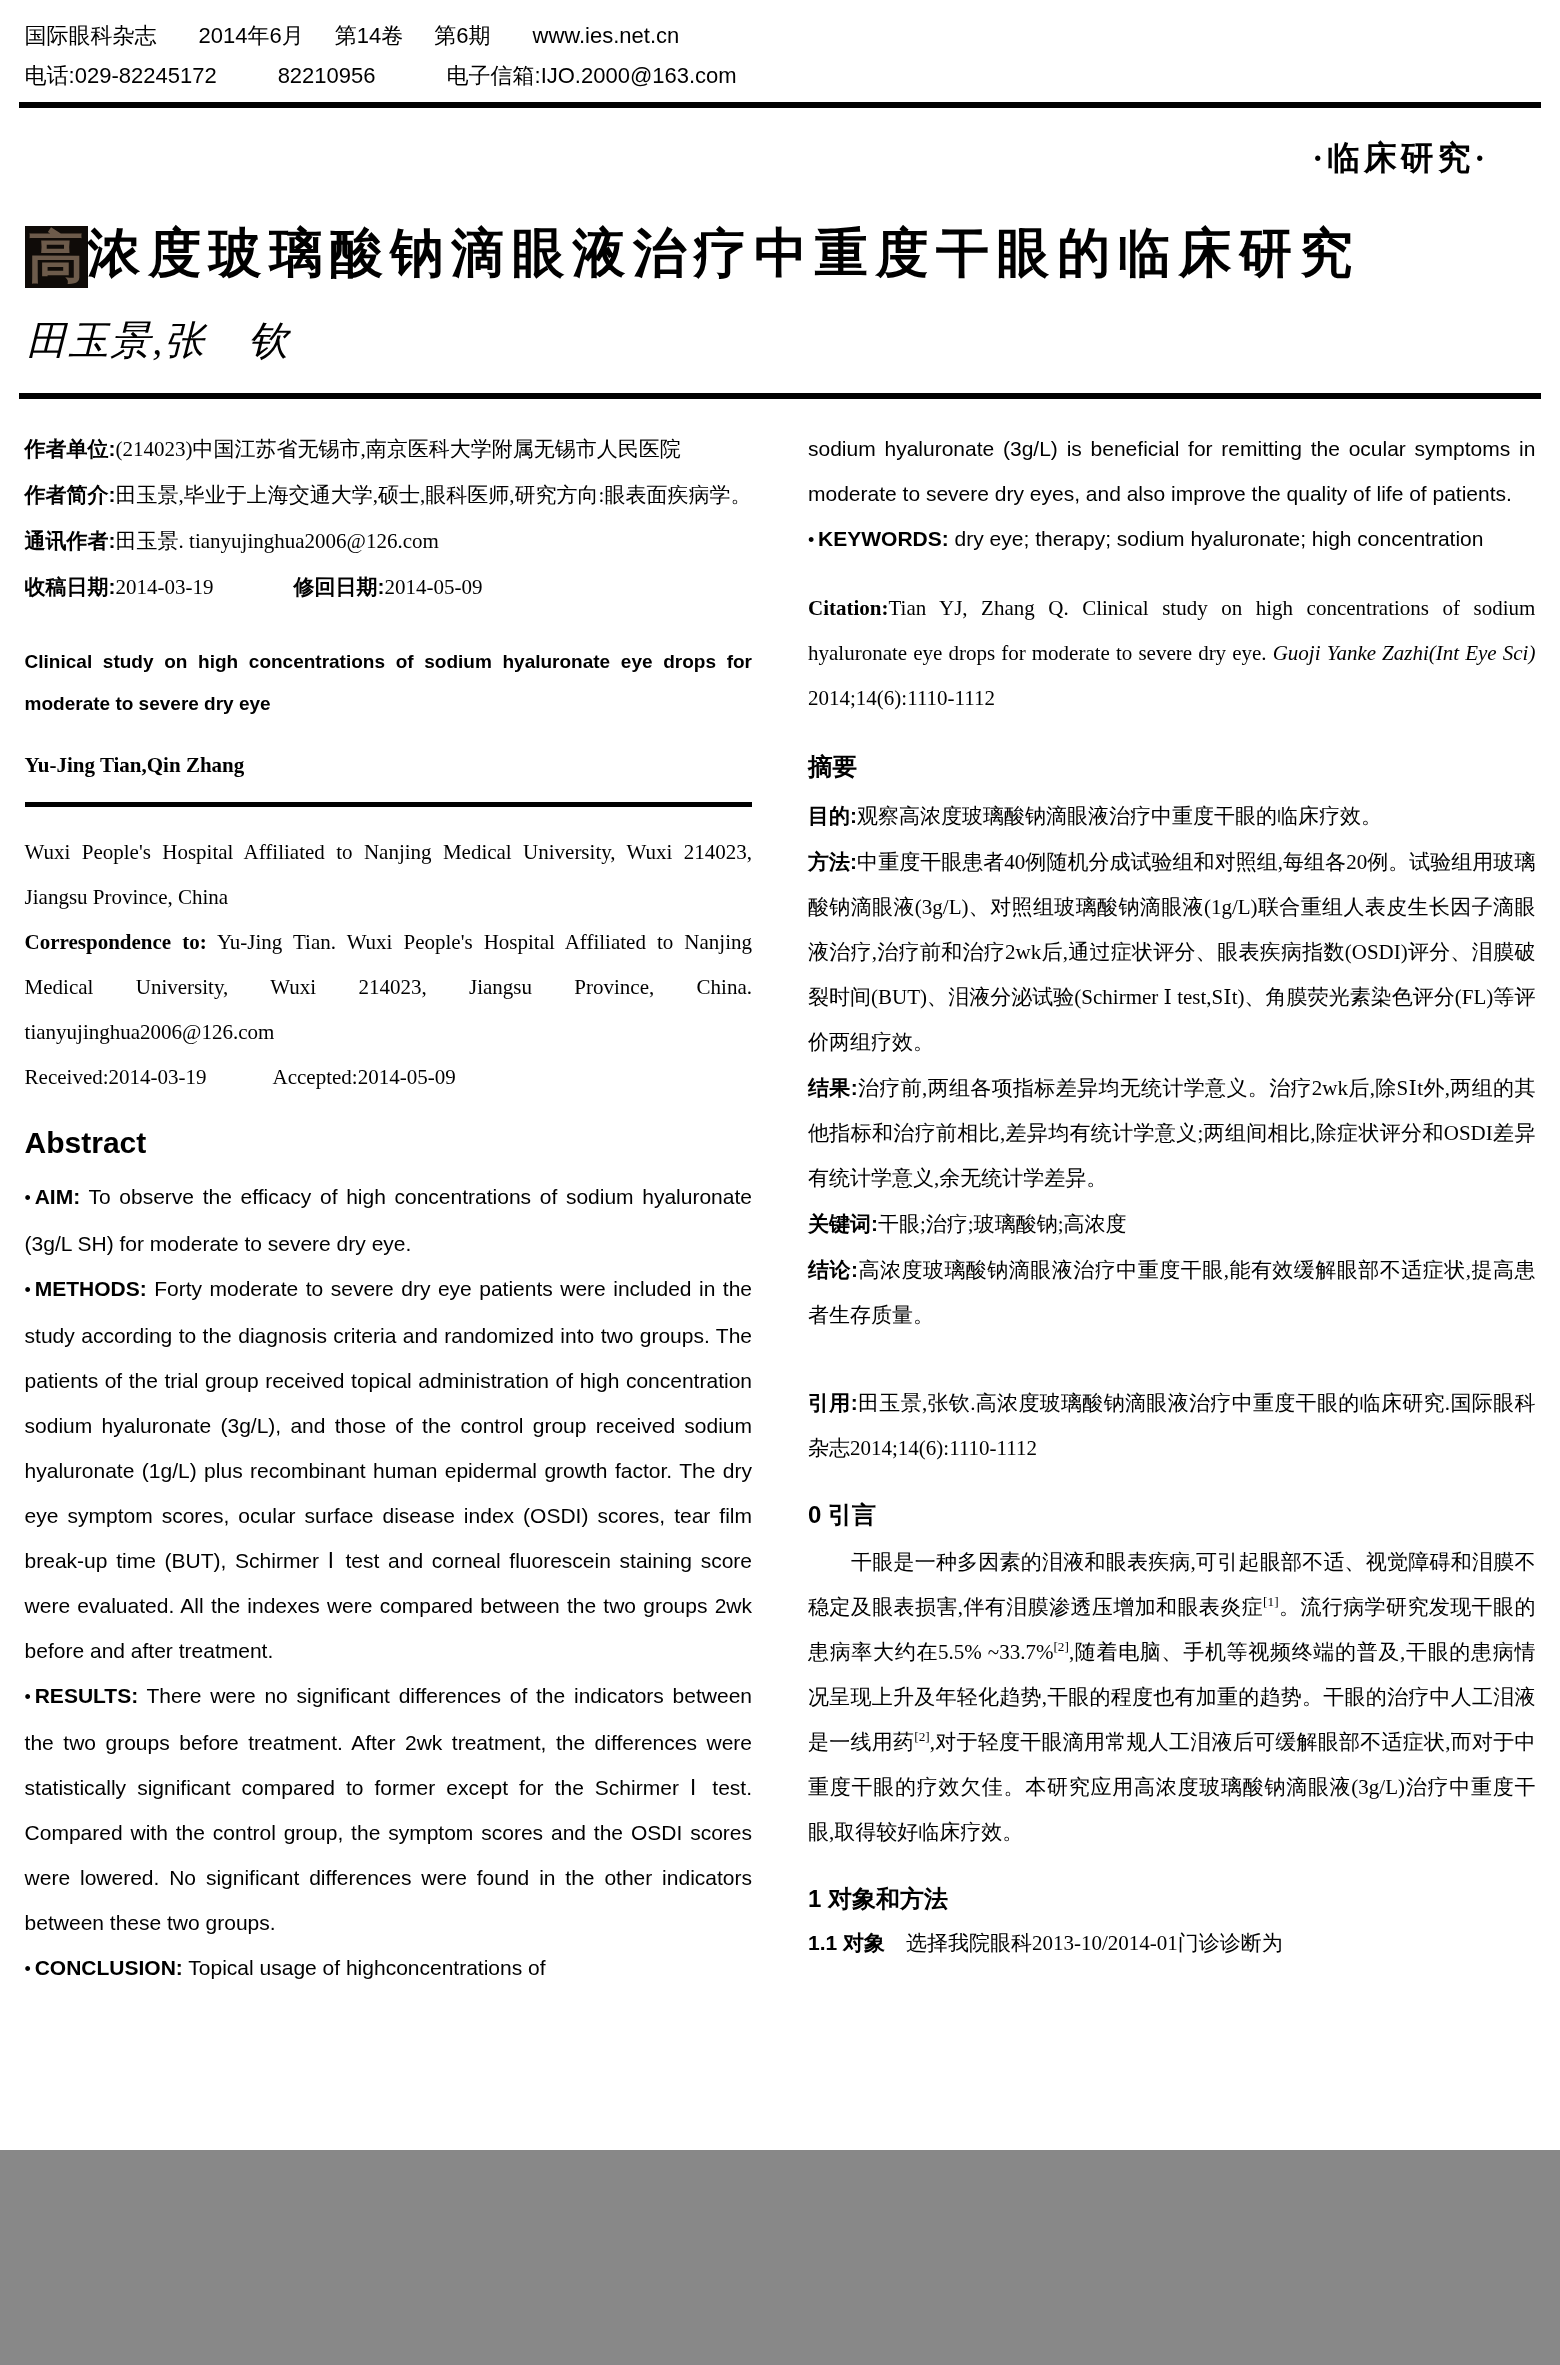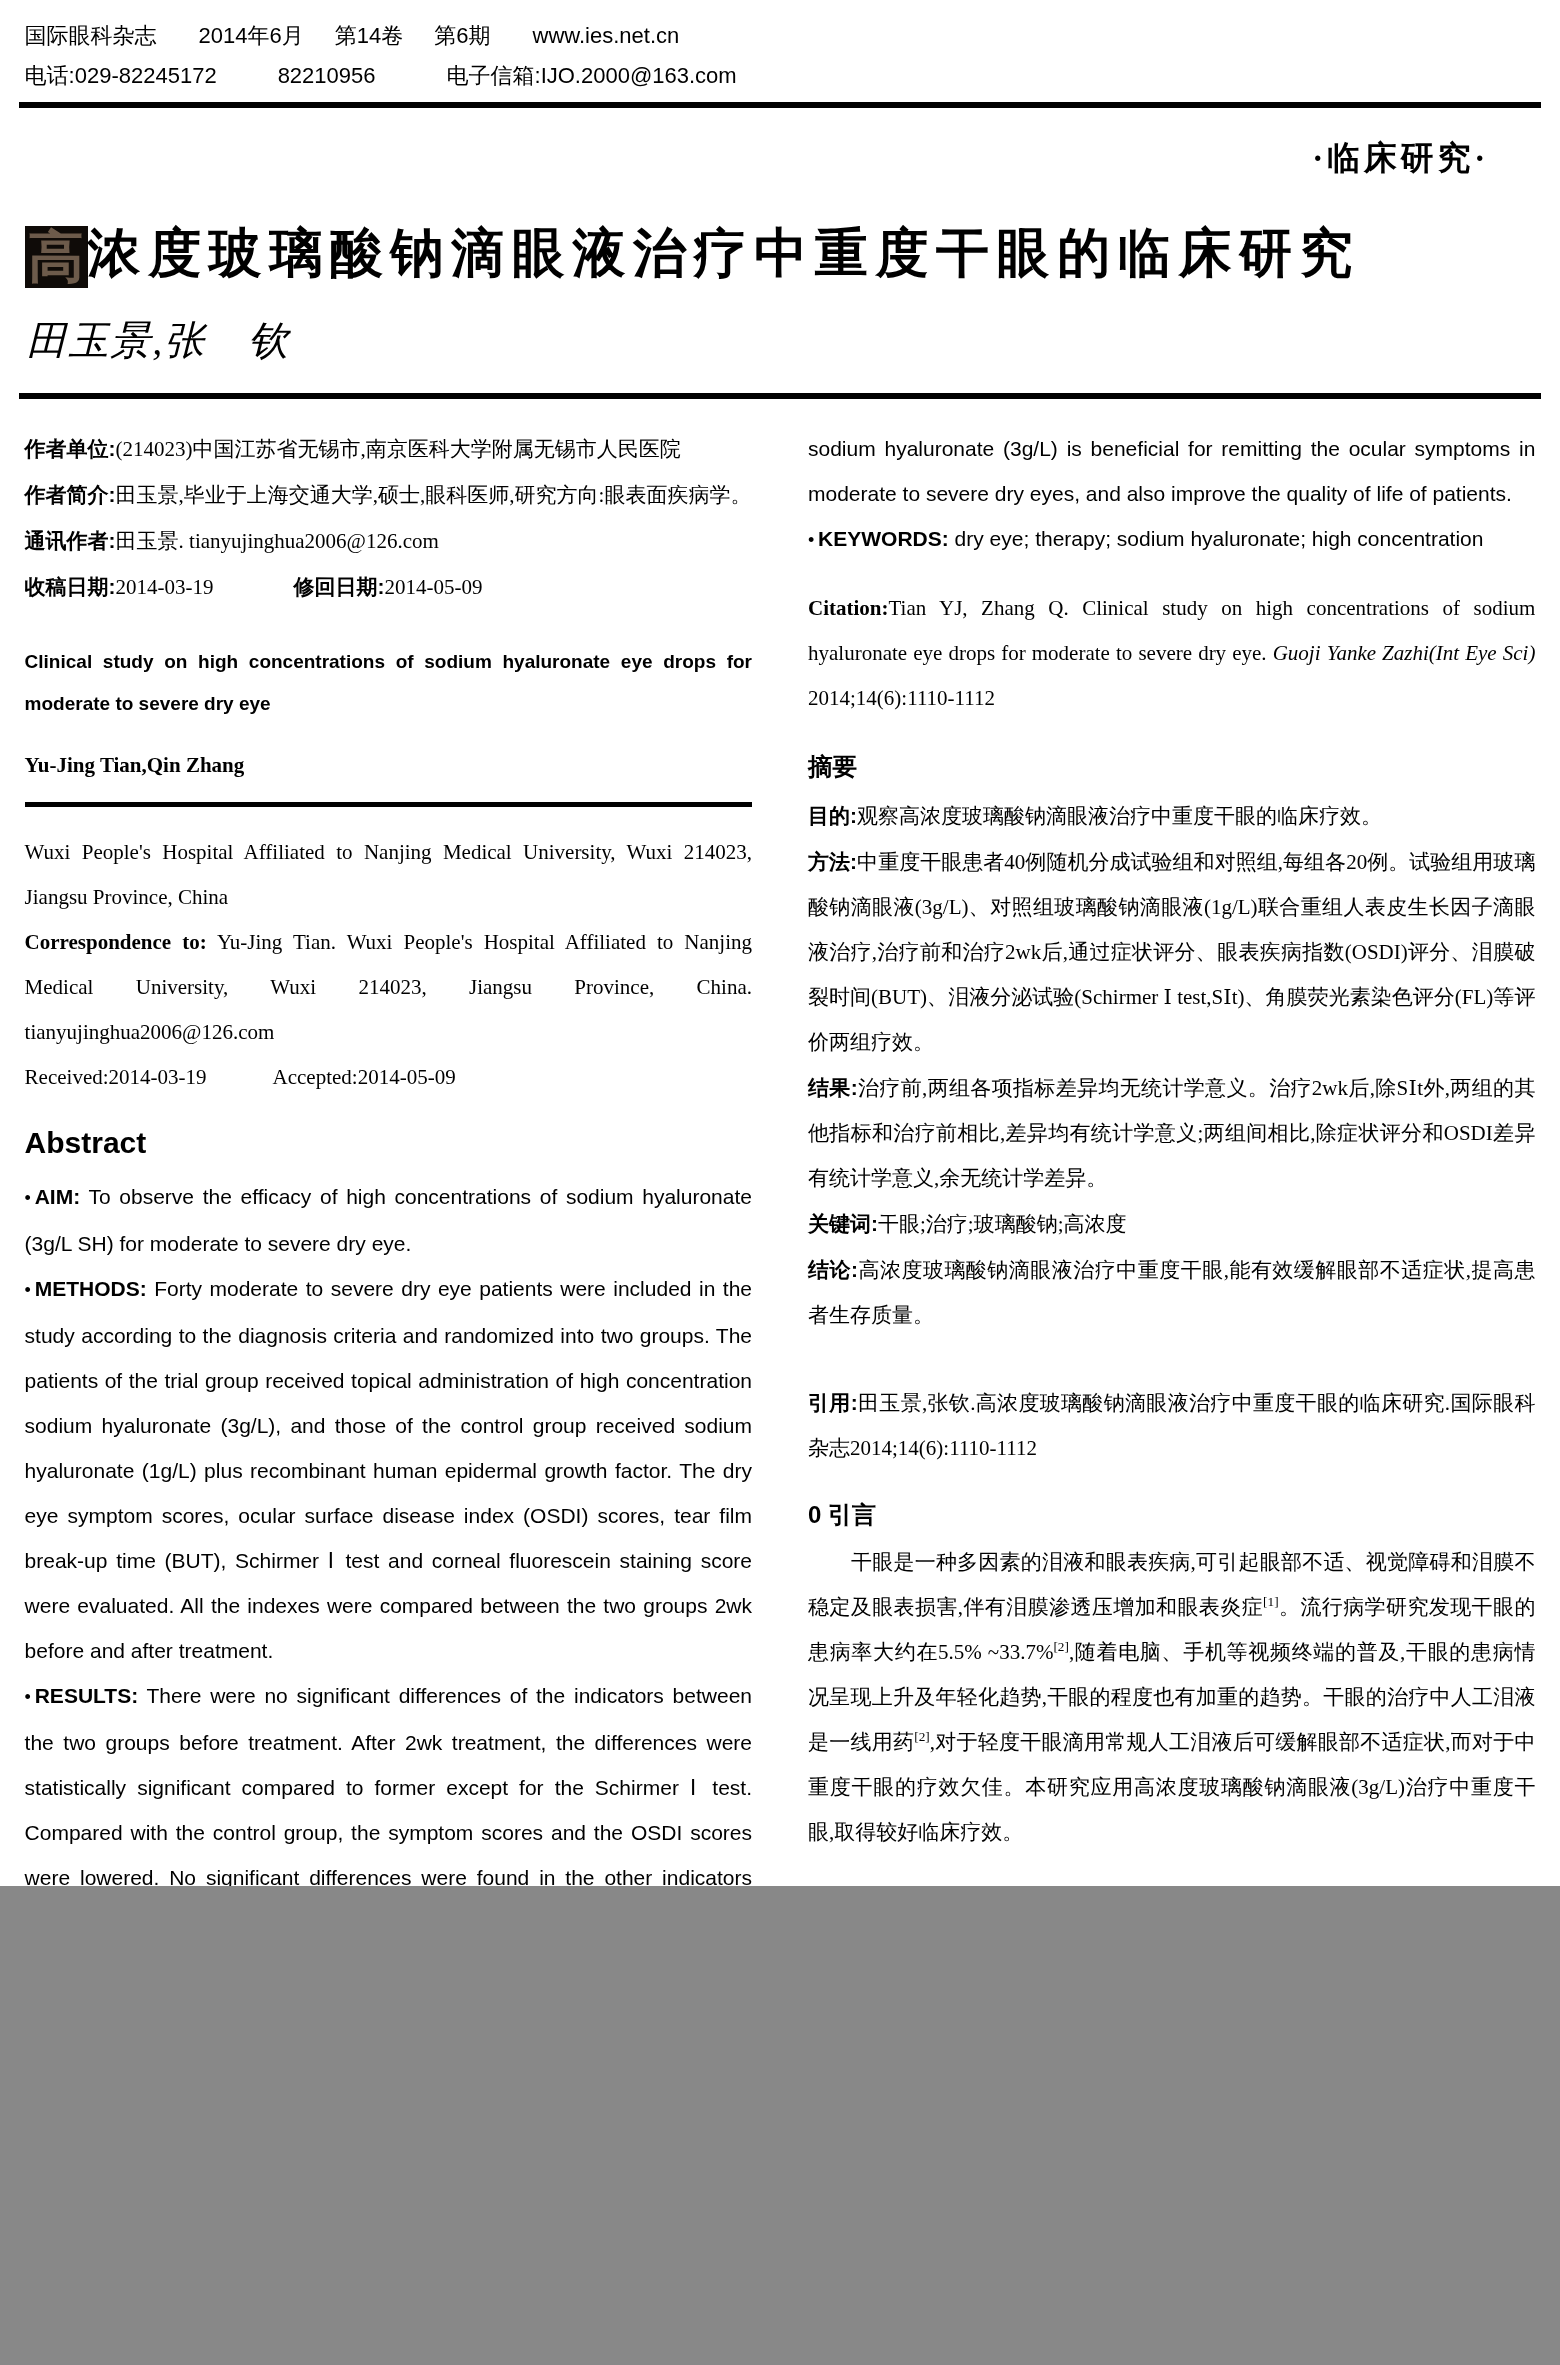--- a/index.html
+++ b/index.html
@@ -1,16 +1,16 @@
 <!DOCTYPE html>
 <html style="font-size:7.6px"><head>
 <meta charset="utf-8">
 <style>
   html,body{margin:0;padding:0;background:#888;}
-  .page{width:1560px;height:1886px;background:#ffffff;color:#000;position:relative;overflow:hidden;
+  .page{width:1560px;height:2150px;background:#ffffff;color:#000;position:relative;overflow:hidden;
         font-family:"Liberation Serif","DejaVu Serif",serif;}
   
   .masthead{padding:16px 24.6px 0 24.6px;font-family:"Liberation Sans","DejaVu Sans",sans-serif;
             font-size:22px;line-height:40px;font-weight:500;}
   .masthead .m-item{display:inline-block;}
   .m1-journal{margin-right:42px;} .m1-date{margin-right:31px;} .m1-vol{margin-right:31px;}
   .m1-issue{margin-right:42px;}
   .m2-phone{margin-right:61px;} .m2-phone2{margin-right:71px;}
   .rule-thick{height:6.2px;background:#000;margin:5.7px 19px 0 19px;}
   

